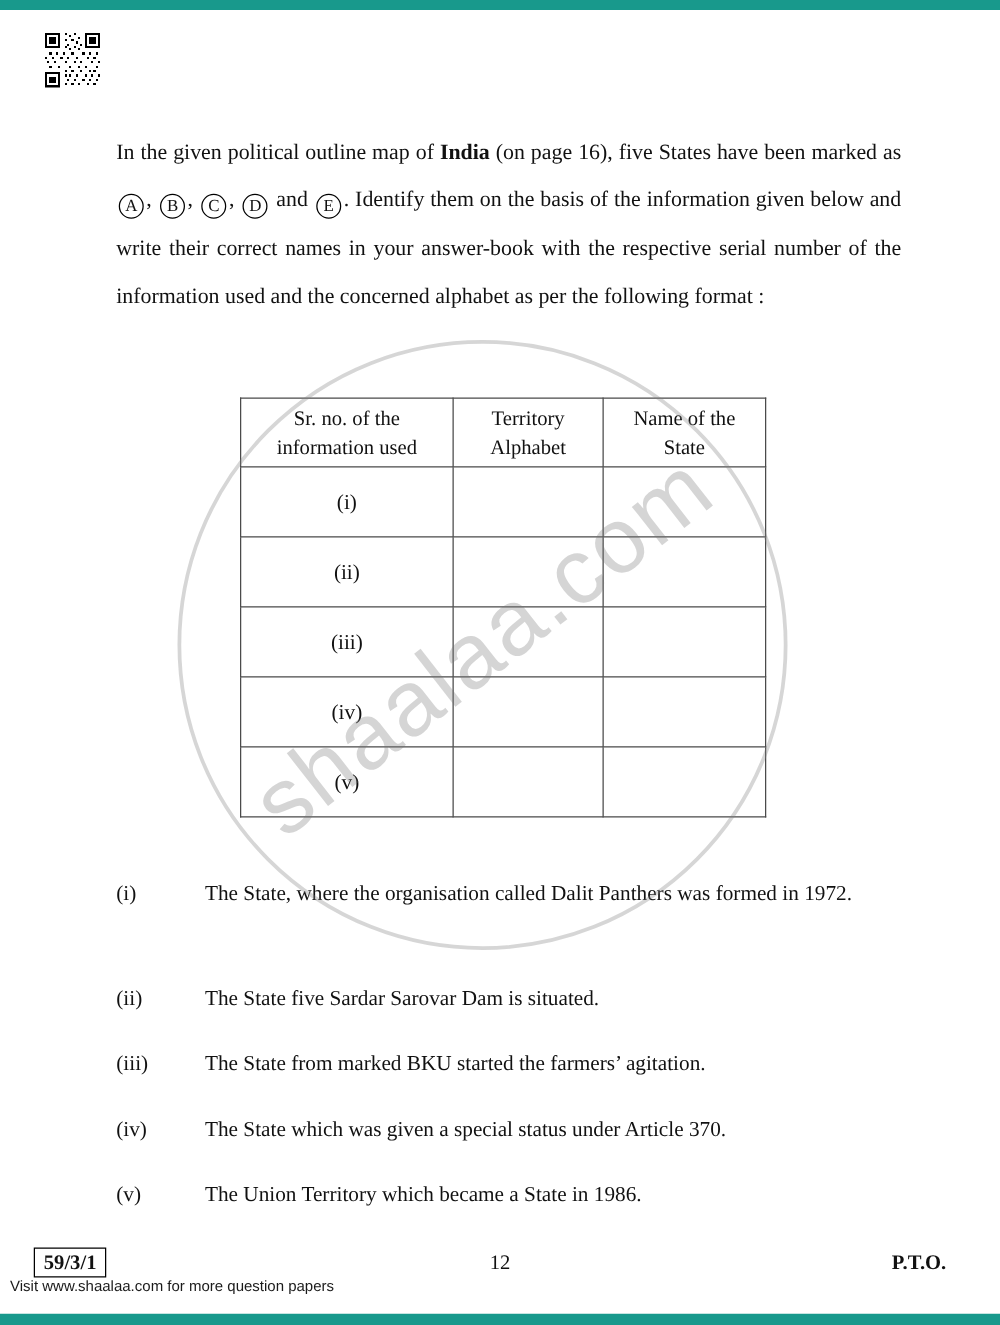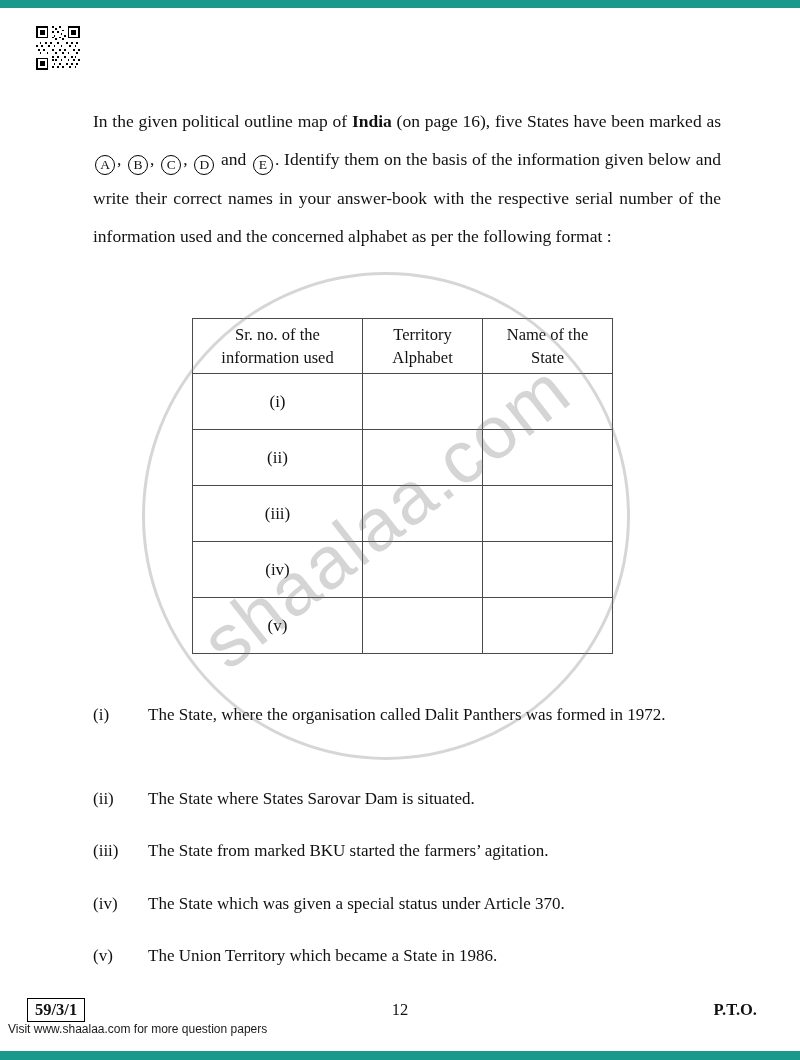--- a/index.html
+++ b/index.html
@@ -56,21 +56,21 @@
     font-family: "Liberation Sans", "DejaVu Sans", sans-serif;
     font-size: 74px; letter-spacing: 2px;
     color: rgba(115,115,115,0.30); white-space: nowrap;
   }
 
   .clue {
     position: absolute; left: 93px; width: 628px;
     display: flex; font-size: 17px; line-height: 28px;
   }
   .clue .lbl { flex: 0 0 55px; }
-  .clue .txt { flex: 1; text-align: justify; }
+  .clue .txt { flex: 1; text-align: justify; margin-left: 16px; }
   #clue-0 { top: 701px; }
   #clue-1 { top: 785px; }
   #clue-2 { top: 837px; }
   #clue-3 { top: 890px; }
   #clue-4 { top: 942px; }
 
   .footer { position: absolute; left: 0; top: 998px; width: 800px; height: 24px; font-size: 16.5px; text-align: right; }
   .paper-code {
     position: absolute; left: 27px; top: 0;
     border: 1px solid #000; padding: 1px 7px; font-weight: bold;
@@ -156,21 +156,21 @@
     <div class="wm-circle"></div>
     <div class="wm-text">shaalaa.com</div>
   </div>
 
   <div class="clue" id="clue-0">
     <span class="lbl">(i)</span>
     <span class="txt">The State, where the organisation called Dalit Panthers was formed in 1972.</span>
   </div>
   <div class="clue" id="clue-1">
     <span class="lbl">(ii)</span>
-    <span class="txt">The State where States Sarovar Dam is situated.</span>
+    <span class="txt">The State five Sardar Sarovar Dam is situated.</span>
   </div>
   <div class="clue" id="clue-2">
     <span class="lbl">(iii)</span>
     <span class="txt">The State from marked BKU started the farmers’ agitation.</span>
   </div>
   <div class="clue" id="clue-3">
     <span class="lbl">(iv)</span>
     <span class="txt">The State which was given a special status under Article 370.</span>
   </div>
   <div class="clue" id="clue-4">

